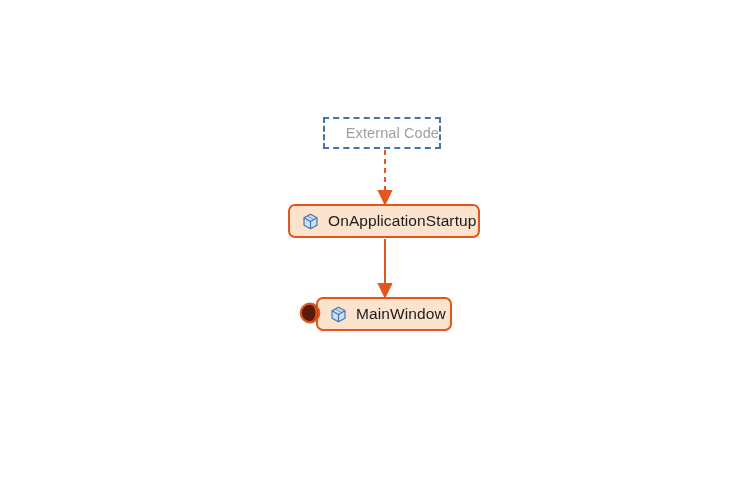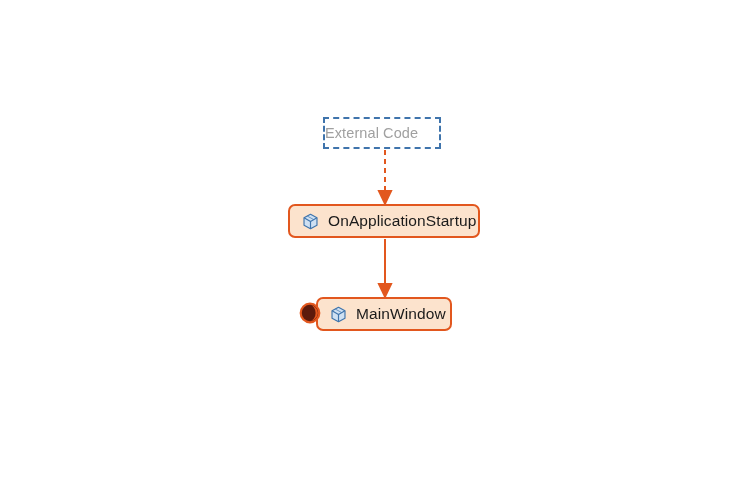--- a/index.html
+++ b/index.html
@@ -26,21 +26,21 @@
     position: absolute;
     left: 323px;
     top: 117px;
     width: 118px;
     height: 32px;
     box-sizing: border-box;
     border: 2px dashed #3f74ac;
     background: #ffffff;
     display: flex;
     align-items: center;
-    justify-content: flex-start;
+    justify-content: flex-end;
   }
   .ext-node .ext-label {
     font-size: 14.5px;
     color: #a0a0a0;
     letter-spacing: 0.1px;
     white-space: nowrap;
   }
 
   
   .frame-node {

